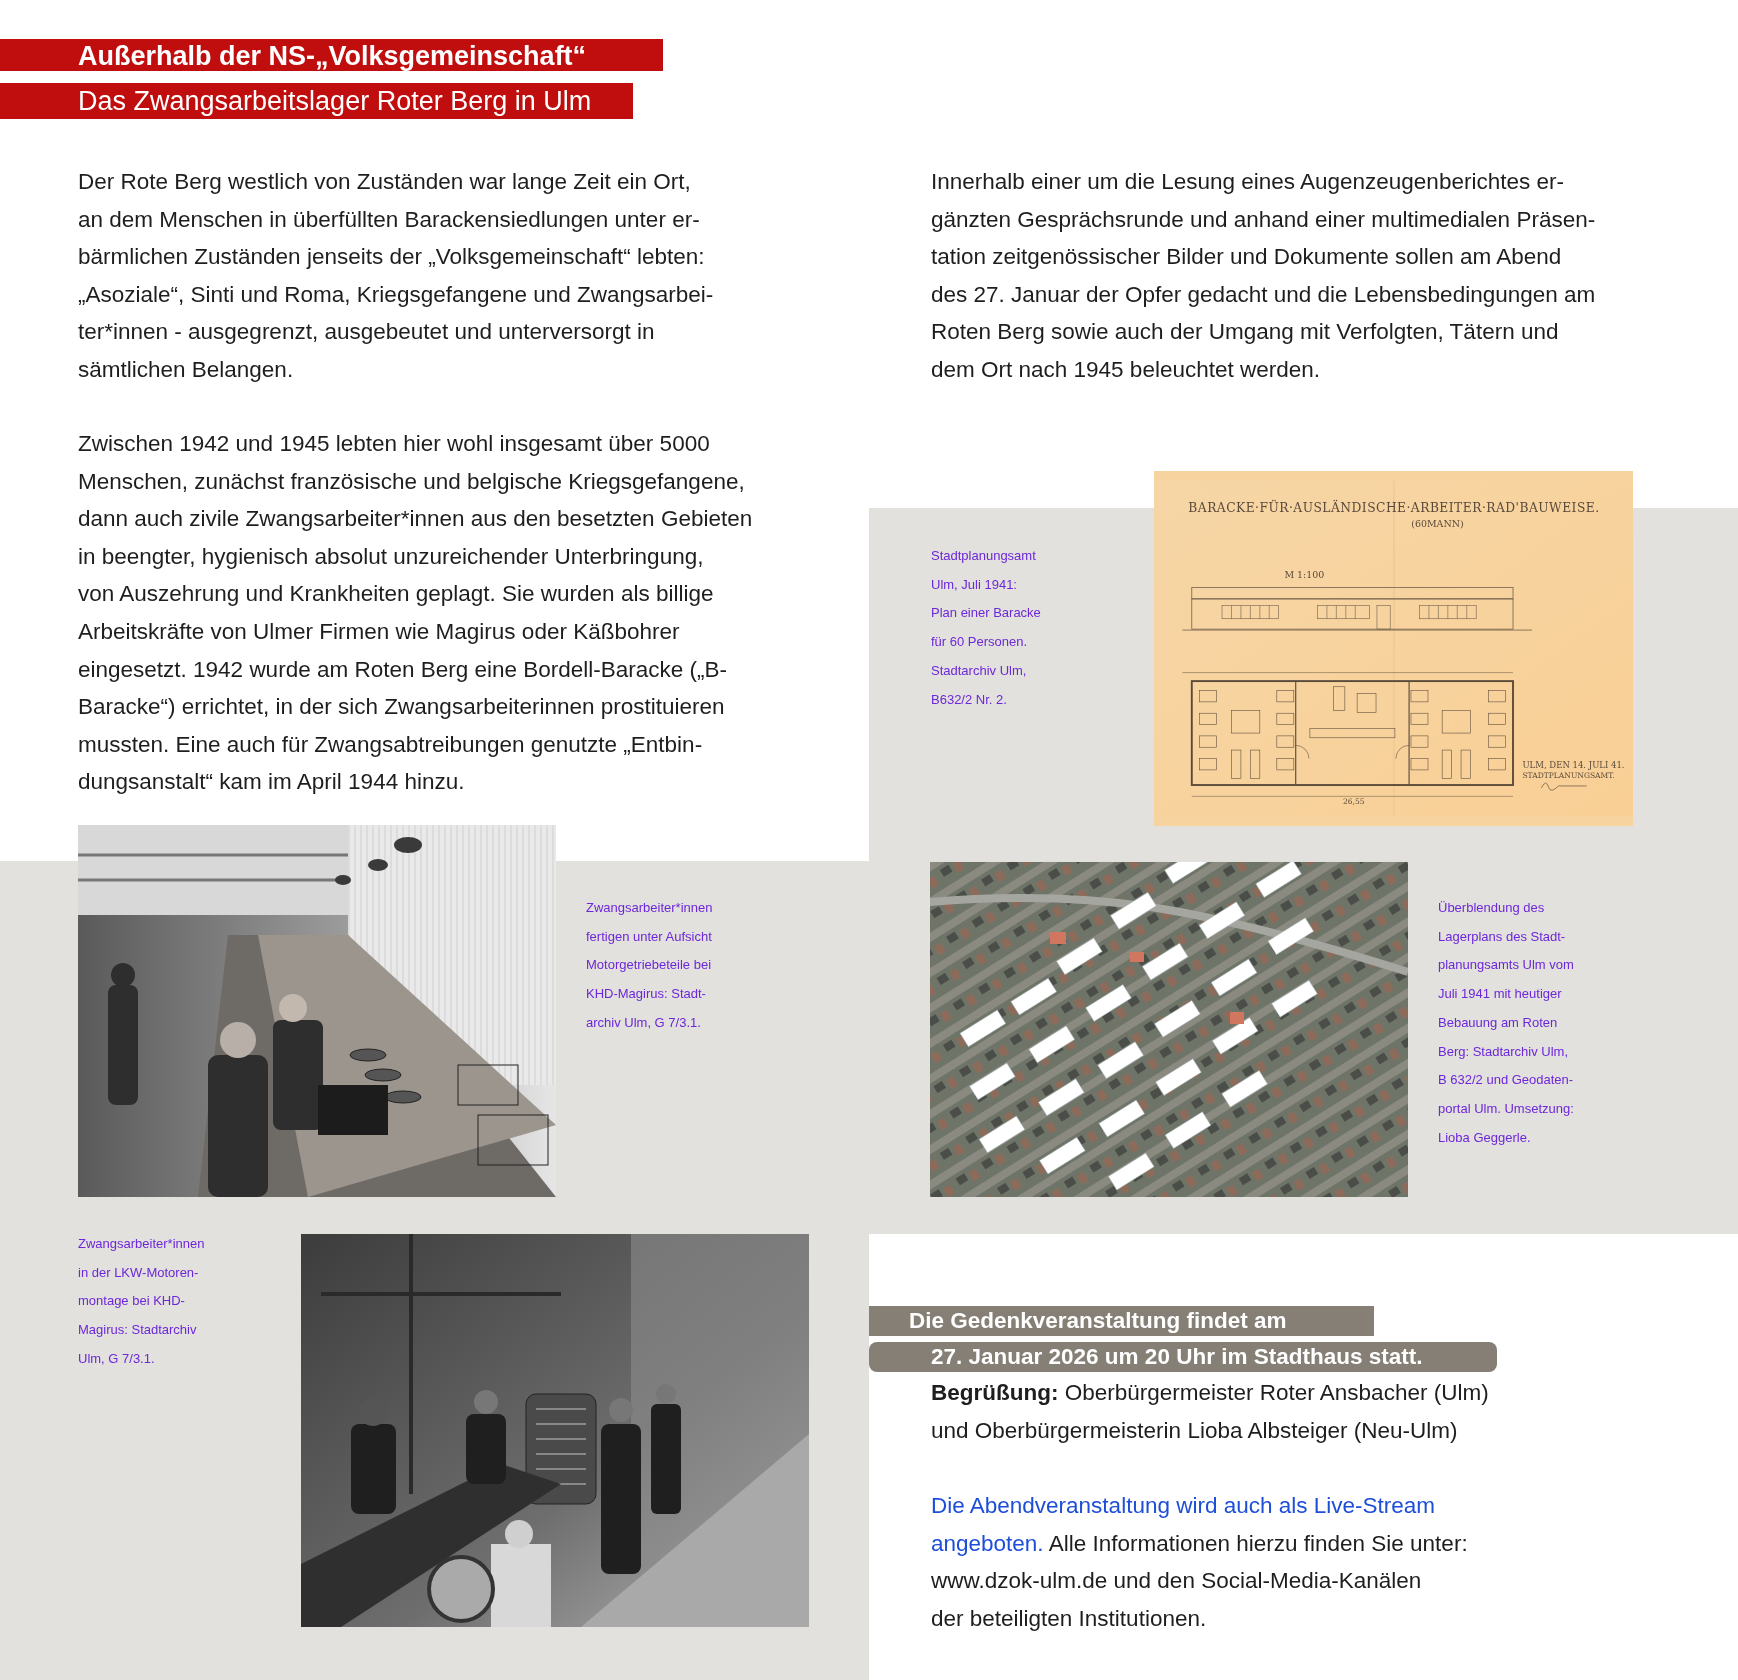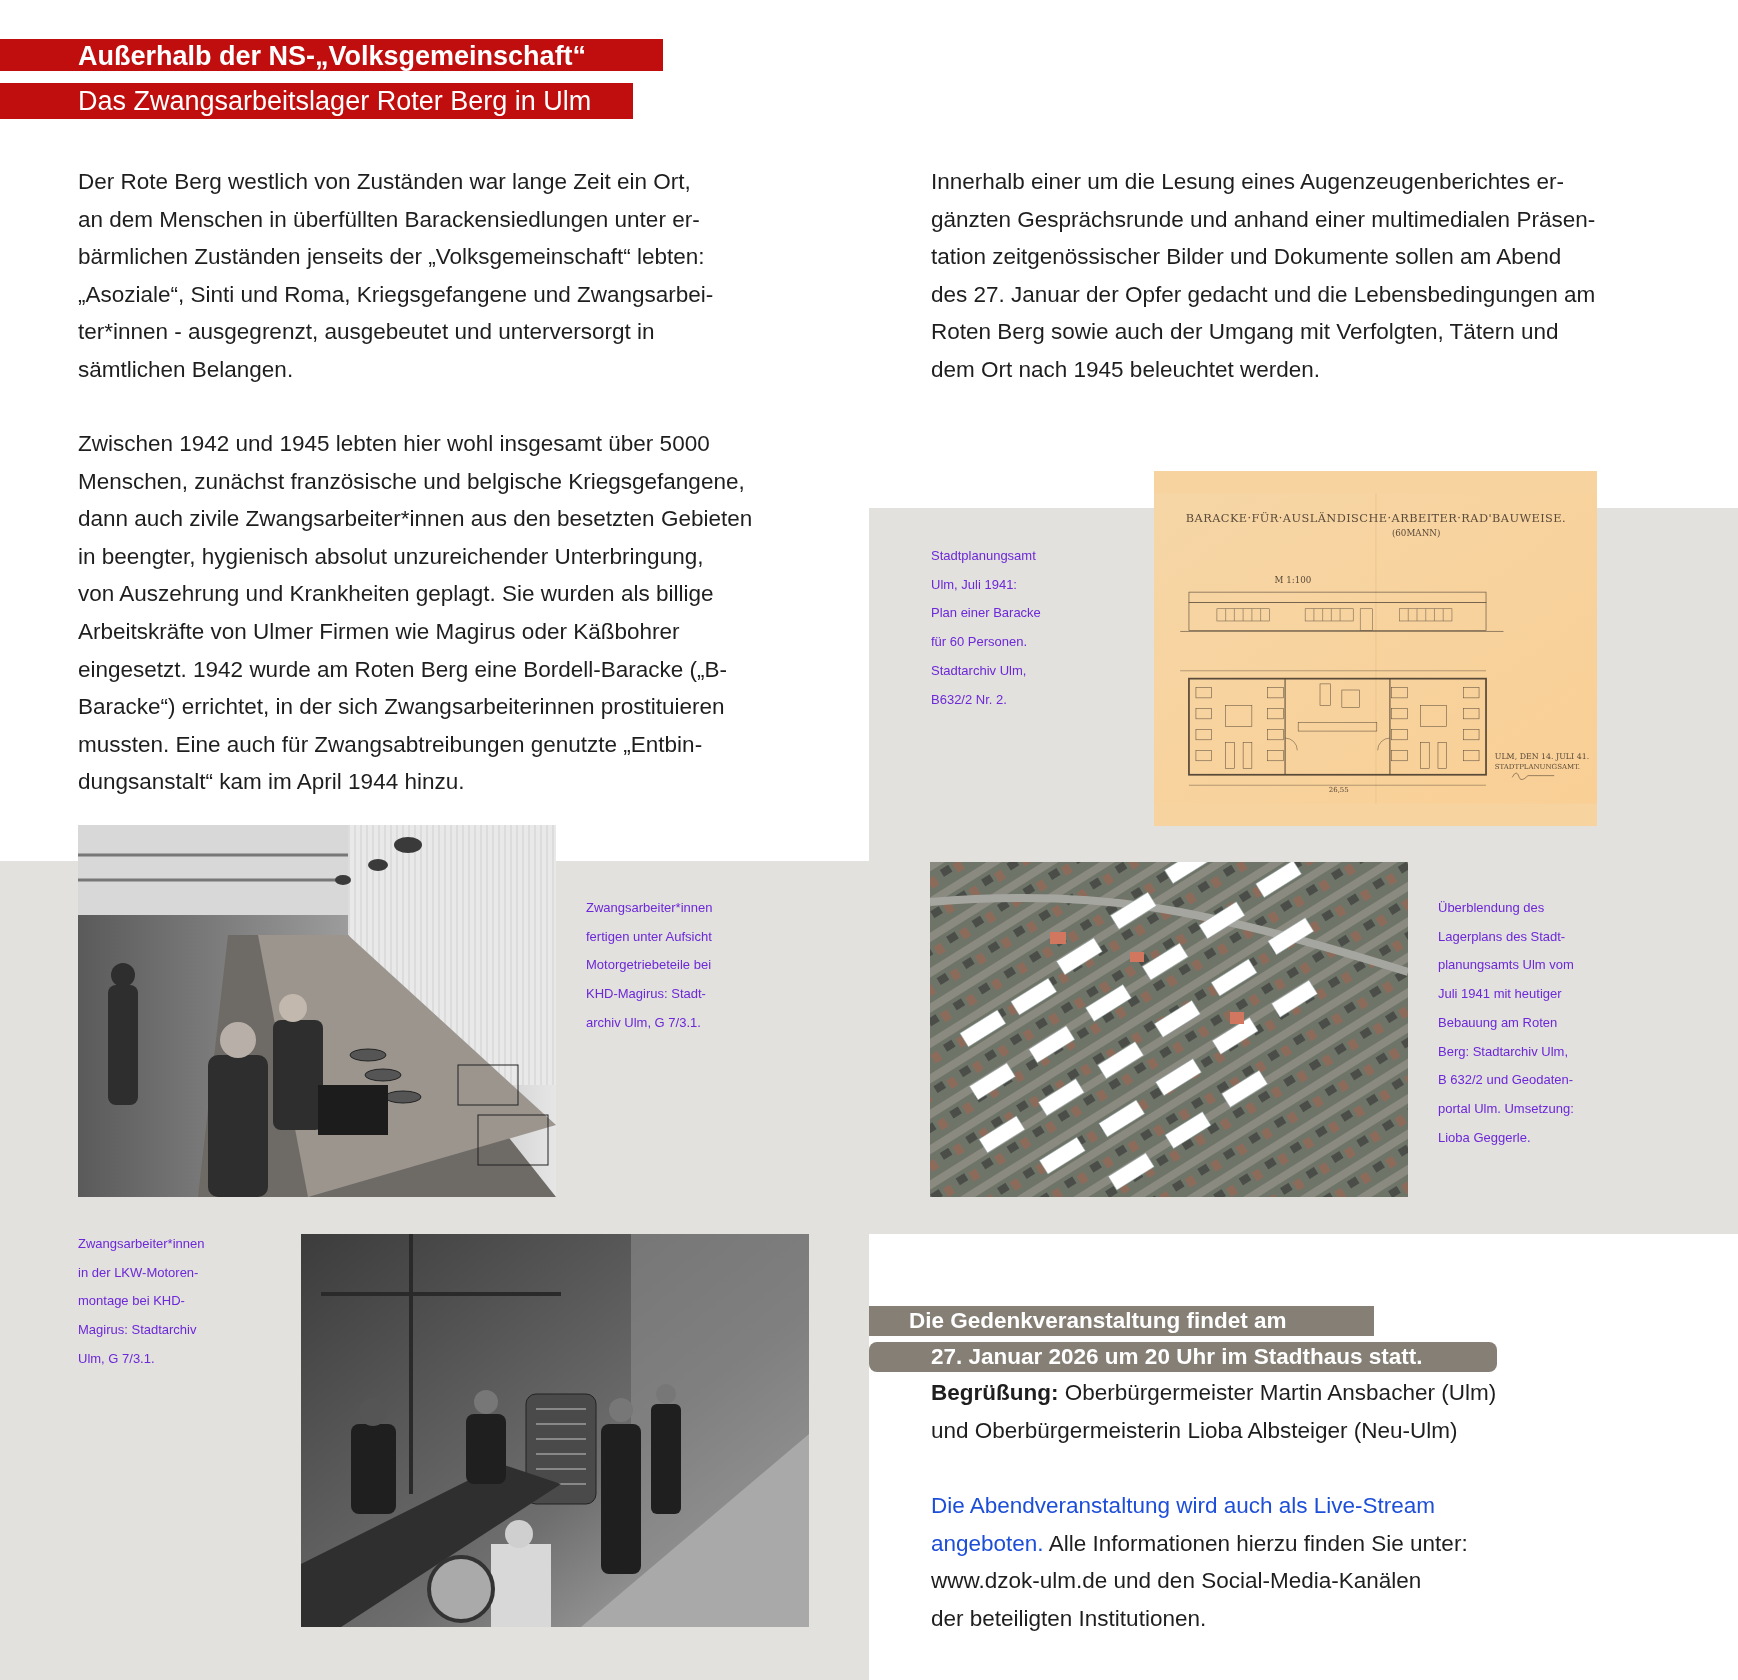--- a/index.html
+++ b/index.html
@@ -77,21 +77,21 @@
 
 <div class="caption" style="left:931px; top:542px;">
   <span class="line">Stadtplanungsamt</span>
   <span class="line">Ulm, Juli 1941:</span>
   <span class="line">Plan einer Baracke</span>
   <span class="line">für 60 Personen.</span>
   <span class="line">Stadtarchiv Ulm,</span>
   <span class="line">B632/2 Nr. 2.</span>
 </div>
 
-<div class="photo" style="left:1154px; top:471px; width:443px; height:355px; background:#f7d3a0;">
+<div class="photo" style="left:1154px; top:471px; width:479px; height:355px; background:#f7d3a0;">
   <svg viewBox="0 0 507 355" xmlns="http://www.w3.org/2000/svg">
     <defs>
       <linearGradient id="paper" x1="0" y1="0" x2="1" y2="1">
         <stop offset="0" stop-color="#f6d6a6"></stop>
         <stop offset="1" stop-color="#f9cf95"></stop>
       </linearGradient>
     </defs>
     <rect width="507" height="355" fill="url(#paper)"></rect>
     <line x1="254" y1="0" x2="254" y2="355" stroke="#ecc48c" stroke-width="1"></line>
     <text x="254" y="33" text-anchor="middle" font-family="'DejaVu Serif', serif" font-size="13" fill="#5a4a3a" letter-spacing="0.5">BARACKE·FÜR·AUSLÄNDISCHE·ARBEITER·RAD'BAUWEISE.</text>
@@ -329,21 +329,21 @@
     <rect x="190" y="310" width="60" height="83" fill="#d8d8d8"></rect>
       <circle cx="218" cy="300" r="14" fill="#cfcfcf"></circle>
     <circle cx="160" cy="355" r="32" fill="#aaa" stroke="#333" stroke-width="4"></circle>
   </svg>
 </div>
 
 <div class="hl-bar" style="top:1306px; width:505px;padding-left:40px;">Die Gedenkveranstaltung findet am</div>
 <div class="hl-bar" style="top:1342px; width:628px;border-radius:8px;">27. Januar 2026 um 20 Uhr im Stadthaus statt.</div>
 
 <div class="event-line" style="top:1374px;">
-  <b>Begrüßung:</b><span> Oberbürgermeister Martin Ansbacher (Ulm)</span>
+  <b>Begrüßung:</b><span> Oberbürgermeister Roter Ansbacher (Ulm)</span>
 </div>
 <div class="event-line" style="top:1412px;">und Oberbürgermeisterin Lioba Albsteiger (Neu-Ulm)</div>
 
 <div class="event-line muted" style="top:1487px;">Die Abendveranstaltung wird auch als Live-Stream</div>
 <div class="event-line" style="top:1525px;">
   <span class="muted">angeboten.</span><span> Alle Informationen hierzu finden Sie unter:</span>
 </div>
 <div class="event-line" style="top:1562px;">www.dzok-ulm.de und den Social-Media-Kanälen</div>
 <div class="event-line" style="top:1600px;">der beteiligten Institutionen.</div>
 

